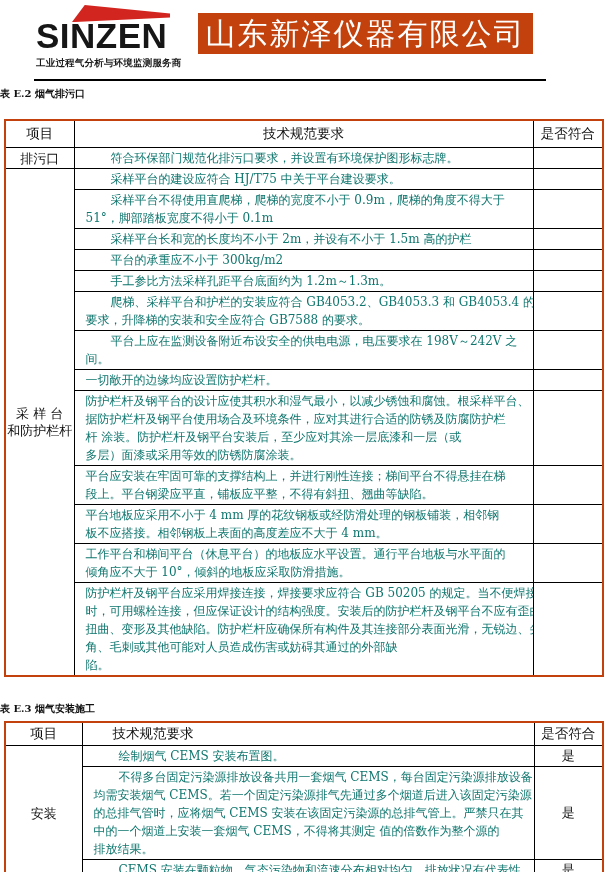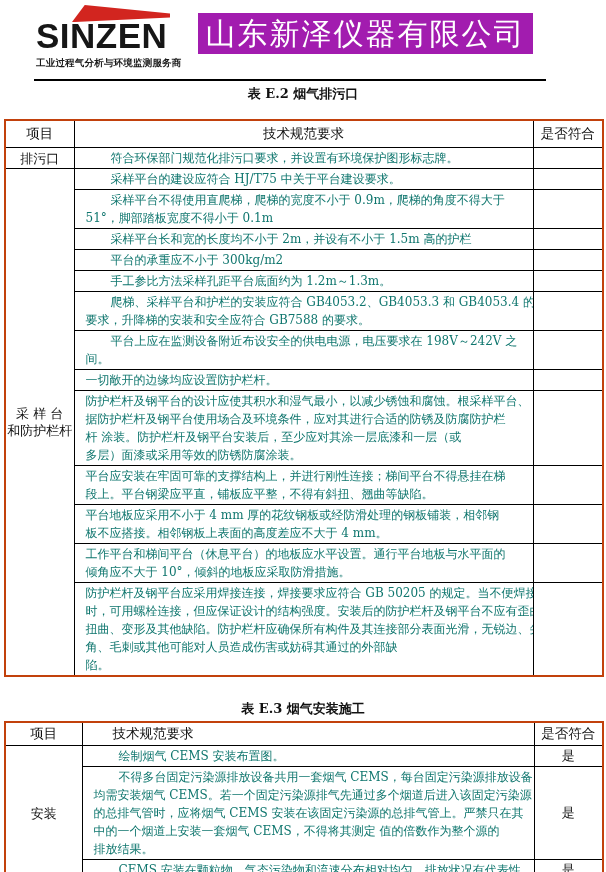--- a/index.html
+++ b/index.html
@@ -17,27 +17,27 @@
     position:absolute;left:36px;top:19px;
     font-family:"Liberation Sans","DejaVu Sans",sans-serif;font-weight:bold;
     font-size:35px;line-height:34px;letter-spacing:0.5px;color:#161616;
   }
   .tagline{
     position:absolute;left:36px;top:57px;
     font-family:Liberation Serif, serif;font-weight:bold;
     font-size:9.5px;letter-spacing:0.2px;color:#1a1a1a;white-space:nowrap;
   }
   .company{
-    position:absolute;left:198px;top:13px;width:335px;height:41px;background:#a21caf;
+    position:absolute;left:198px;top:13px;width:335px;height:41px;background:#c2410c;
     color:#fff;font-size:30px;line-height:41px;text-align:center;letter-spacing:2px;
     white-space:nowrap;overflow:hidden;
   }
   .rule{width:512px;height:2px;background:#000;margin-left:34px;}
   
-  .tbl-title{text-align:center;font-weight:bold;font-size:13px;line-height:17px;margin-top:4px;color:#111;}
+  .tbl-title{text-align:left;font-weight:bold;font-size:10px;line-height:17px;margin-top:4px;color:#111;}
   .t3{margin-top:23px;}
   
   table.spec{
     border-collapse:collapse;table-layout:fixed;width:598px;margin-left:4px;
     border:2px solid #c2410c;
   }
   #table-0{margin-top:17px;}
   #table-1{margin-top:4px;border-bottom:3px solid #000;}
   table.spec th,table.spec td{border:1px solid #000;}
   table.spec th{font-weight:normal;font-size:13.5px;text-align:center;padding:4px 0;color:#111;}

